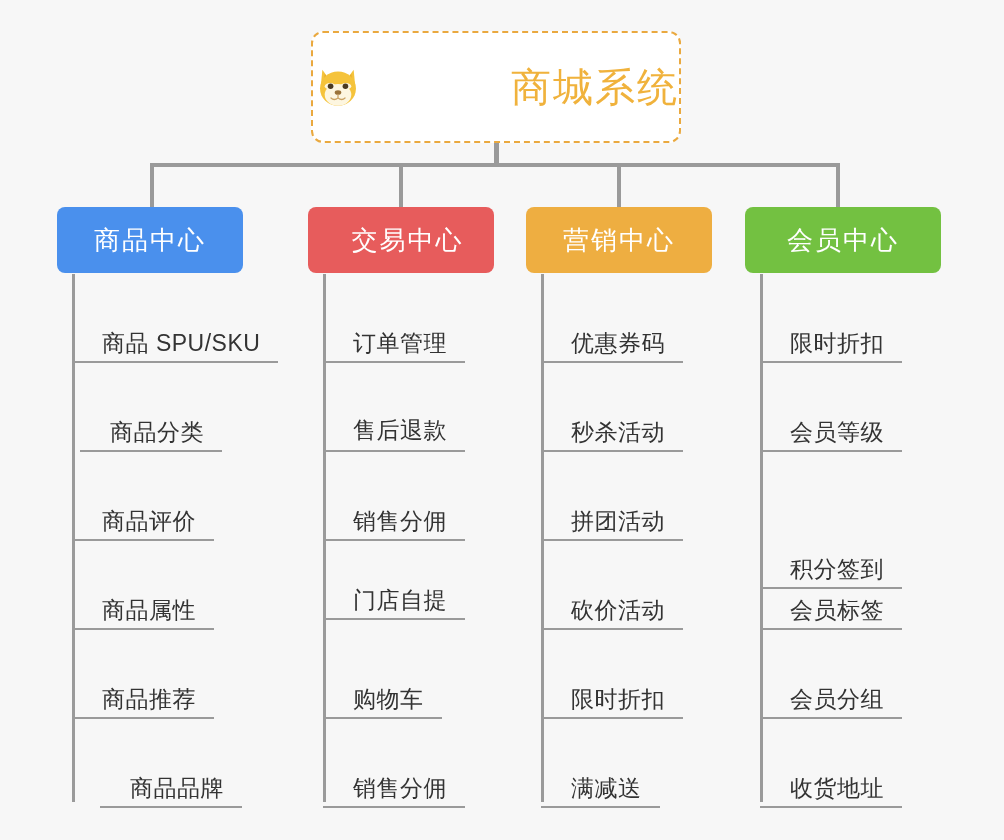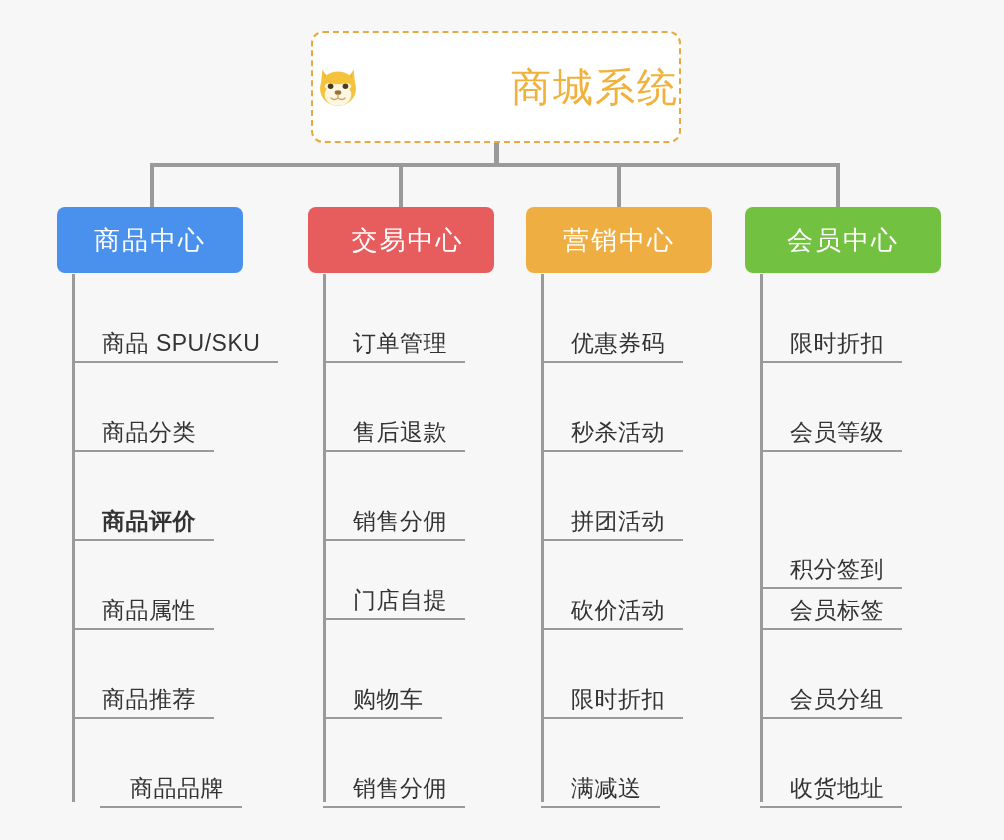--- a/index.html
+++ b/index.html
@@ -151,142 +151,142 @@
     <span>会员中心</span>
   </div>
 
   <div class="branch" style="left:72px;">
     <div class="spine" style="height:528px;"></div>
     <div class="leaf" style="top:0px;">
       <div class="leaf-inner">
         <span class="leaf-label">商品 SPU/SKU</span>
       </div>
     </div>
+    <div class="leaf" style="top:89px;padding-left:8px;">
+      <div class="leaf-inner">
+        <span class="leaf-label">商品分类</span>
+      </div>
+    </div>
+    <div class="leaf" style="top:178px;">
+      <div class="leaf-inner">
+        <span class="leaf-label">商品评价</span>
+      </div>
+    </div>
+    <div class="leaf" style="top:267px;">
+      <div class="leaf-inner">
+        <span class="leaf-label">商品属性</span>
+      </div>
+    </div>
+    <div class="leaf" style="top:356px;">
+      <div class="leaf-inner">
+        <span class="leaf-label">商品推荐</span>
+      </div>
+    </div>
+    <div class="leaf" style="top:445px;padding-left:28px;">
+      <div class="leaf-inner">
+        <span class="leaf-label">商品品牌</span>
+      </div>
+    </div>
+  </div>
+
+  <div class="branch" style="left:323px;">
+    <div class="spine" style="height:528px;"></div>
+    <div class="leaf" style="top:0px;">
+      <div class="leaf-inner">
+        <span class="leaf-label">订单管理</span>
+      </div>
+    </div>
+    <div class="leaf" style="top:89px;font-family:Liberation Mono, monospace;">
+      <div class="leaf-inner">
+        <span class="leaf-label">售后退款</span>
+      </div>
+    </div>
+    <div class="leaf" style="top:178px;">
+      <div class="leaf-inner">
+        <span class="leaf-label">销售分佣</span>
+      </div>
+    </div>
+    <div class="leaf" style="top:257px;">
+      <div class="leaf-inner">
+        <span class="leaf-label">门店自提</span>
+      </div>
+    </div>
+    <div class="leaf" style="top:356px;text-align:center;">
+      <div class="leaf-inner">
+        <span class="leaf-label">购物车</span>
+      </div>
+    </div>
+    <div class="leaf" style="top:445px;">
+      <div class="leaf-inner">
+        <span class="leaf-label">销售分佣</span>
+      </div>
+    </div>
+  </div>
+
+  <div class="branch" style="left:541px;">
+    <div class="spine" style="height:528px;"></div>
+    <div class="leaf" style="top:0px;">
+      <div class="leaf-inner">
+        <span class="leaf-label">优惠券码</span>
+      </div>
+    </div>
     <div class="leaf" style="top:89px;">
       <div class="leaf-inner">
-        <span class="leaf-label">商品分类</span>
-      </div>
-    </div>
-    <div class="leaf" style="top:178px;font-weight:bold;">
-      <div class="leaf-inner">
-        <span class="leaf-label">商品评价</span>
+        <span class="leaf-label">秒杀活动</span>
+      </div>
+    </div>
+    <div class="leaf" style="top:178px;">
+      <div class="leaf-inner">
+        <span class="leaf-label">拼团活动</span>
       </div>
     </div>
     <div class="leaf" style="top:267px;">
       <div class="leaf-inner">
-        <span class="leaf-label">商品属性</span>
+        <span class="leaf-label">砍价活动</span>
       </div>
     </div>
     <div class="leaf" style="top:356px;">
       <div class="leaf-inner">
-        <span class="leaf-label">商品推荐</span>
-      </div>
-    </div>
-    <div class="leaf" style="top:445px;padding-left:28px;">
-      <div class="leaf-inner">
-        <span class="leaf-label">商品品牌</span>
-      </div>
-    </div>
-  </div>
-
-  <div class="branch" style="left:323px;">
-    <div class="spine" style="height:528px;"></div>
-    <div class="leaf" style="top:0px;">
-      <div class="leaf-inner">
-        <span class="leaf-label">订单管理</span>
+        <span class="leaf-label">限时折扣</span>
+      </div>
+    </div>
+    <div class="leaf" style="top:445px;">
+      <div class="leaf-inner">
+        <span class="leaf-label">满减送</span>
+      </div>
+    </div>
+  </div>
+
+  <div class="branch" style="left:760px;">
+    <div class="spine" style="height:528px;"></div>
+    <div class="leaf" style="top:0px;">
+      <div class="leaf-inner">
+        <span class="leaf-label">限时折扣</span>
       </div>
     </div>
     <div class="leaf" style="top:89px;">
       <div class="leaf-inner">
-        <span class="leaf-label">售后退款</span>
-      </div>
-    </div>
-    <div class="leaf" style="top:178px;">
-      <div class="leaf-inner">
-        <span class="leaf-label">销售分佣</span>
-      </div>
-    </div>
-    <div class="leaf" style="top:257px;">
-      <div class="leaf-inner">
-        <span class="leaf-label">门店自提</span>
-      </div>
-    </div>
-    <div class="leaf" style="top:356px;text-align:center;">
-      <div class="leaf-inner">
-        <span class="leaf-label">购物车</span>
+        <span class="leaf-label">会员等级</span>
+      </div>
+    </div>
+    <div class="leaf" style="top:178px;margin-top:48px;">
+      <div class="leaf-inner">
+        <span class="leaf-label">积分签到</span>
+      </div>
+    </div>
+    <div class="leaf" style="top:267px;">
+      <div class="leaf-inner">
+        <span class="leaf-label">会员标签</span>
+      </div>
+    </div>
+    <div class="leaf" style="top:356px;">
+      <div class="leaf-inner">
+        <span class="leaf-label">会员分组</span>
       </div>
     </div>
     <div class="leaf" style="top:445px;">
       <div class="leaf-inner">
-        <span class="leaf-label">销售分佣</span>
-      </div>
-    </div>
-  </div>
-
-  <div class="branch" style="left:541px;">
-    <div class="spine" style="height:528px;"></div>
-    <div class="leaf" style="top:0px;">
-      <div class="leaf-inner">
-        <span class="leaf-label">优惠券码</span>
-      </div>
-    </div>
-    <div class="leaf" style="top:89px;">
-      <div class="leaf-inner">
-        <span class="leaf-label">秒杀活动</span>
-      </div>
-    </div>
-    <div class="leaf" style="top:178px;">
-      <div class="leaf-inner">
-        <span class="leaf-label">拼团活动</span>
-      </div>
-    </div>
-    <div class="leaf" style="top:267px;">
-      <div class="leaf-inner">
-        <span class="leaf-label">砍价活动</span>
-      </div>
-    </div>
-    <div class="leaf" style="top:356px;">
-      <div class="leaf-inner">
-        <span class="leaf-label">限时折扣</span>
-      </div>
-    </div>
-    <div class="leaf" style="top:445px;">
-      <div class="leaf-inner">
-        <span class="leaf-label">满减送</span>
-      </div>
-    </div>
-  </div>
-
-  <div class="branch" style="left:760px;">
-    <div class="spine" style="height:528px;"></div>
-    <div class="leaf" style="top:0px;">
-      <div class="leaf-inner">
-        <span class="leaf-label">限时折扣</span>
-      </div>
-    </div>
-    <div class="leaf" style="top:89px;">
-      <div class="leaf-inner">
-        <span class="leaf-label">会员等级</span>
-      </div>
-    </div>
-    <div class="leaf" style="top:178px;margin-top:48px;">
-      <div class="leaf-inner">
-        <span class="leaf-label">积分签到</span>
-      </div>
-    </div>
-    <div class="leaf" style="top:267px;">
-      <div class="leaf-inner">
-        <span class="leaf-label">会员标签</span>
-      </div>
-    </div>
-    <div class="leaf" style="top:356px;">
-      <div class="leaf-inner">
-        <span class="leaf-label">会员分组</span>
-      </div>
-    </div>
-    <div class="leaf" style="top:445px;">
-      <div class="leaf-inner">
         <span class="leaf-label">收货地址</span>
       </div>
     </div>
   </div>
 
 </div>
 
 </body></html>

